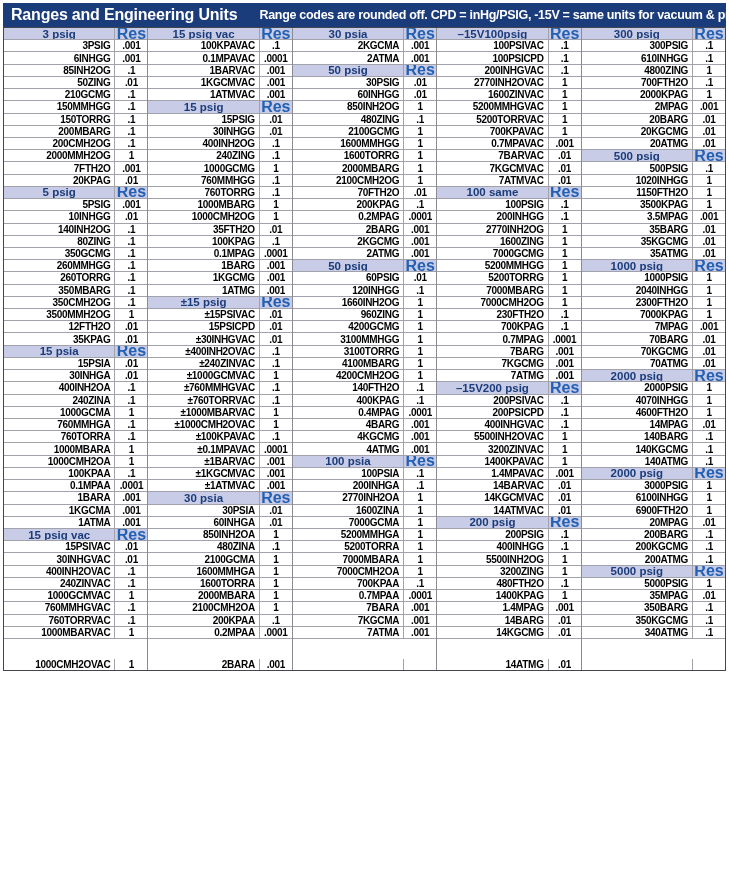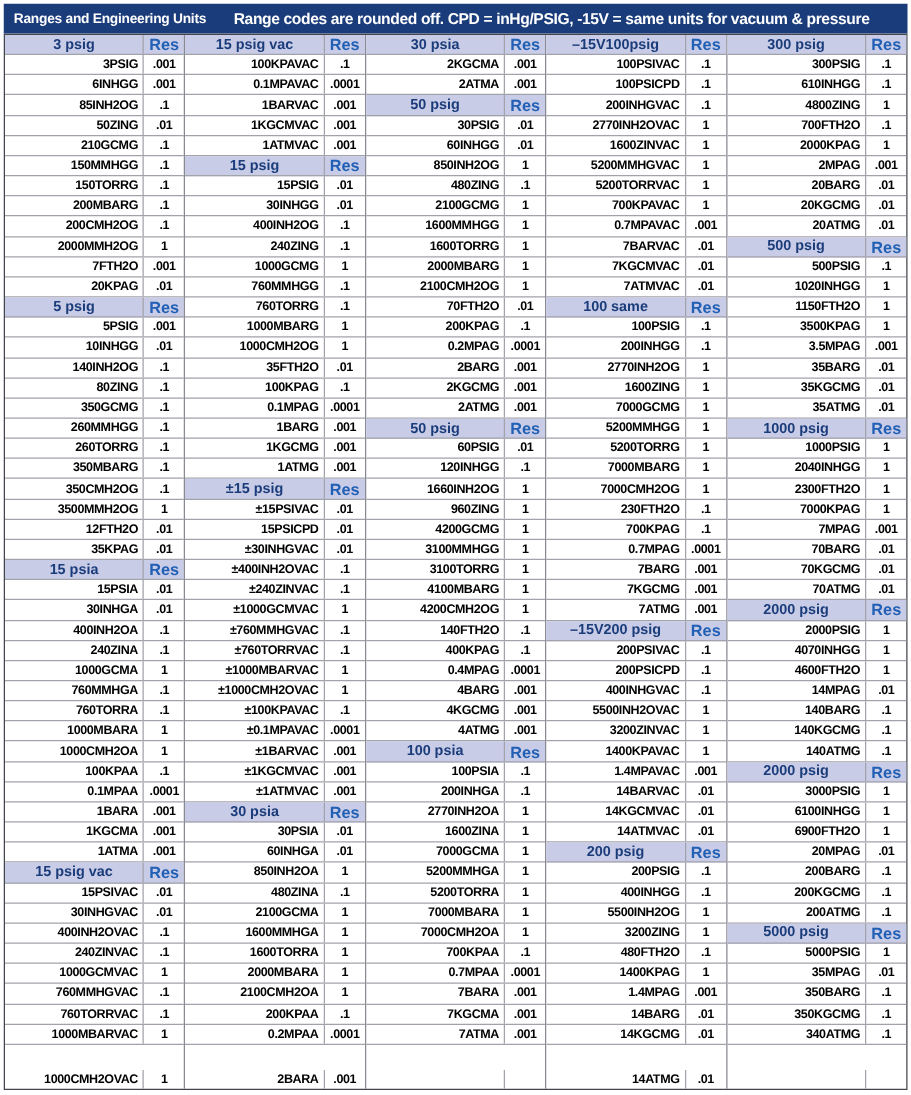--- a/index.html
+++ b/index.html
@@ -8,24 +8,24 @@
     padding:3px 3px 0 3px;background:#ffffff;
     font-family:"Liberation Sans","DejaVu Sans",sans-serif;
     position:relative;overflow:hidden;
   }
   .title-bar{
     height:24px;box-sizing:border-box;
     background:#1b3c7a;color:#ffffff;
     display:flex;align-items:center;
     padding:0 8px;white-space:nowrap;overflow:hidden;
   }
-  .title-main{font-weight:bold;font-size:11px;letter-spacing:-0.2px;}
+  .title-main{font-weight:bold;font-size:16px;letter-spacing:-0.2px;}
   .title-note{font-weight:bold;font-size:12.5px;margin-left:22px;letter-spacing:-0.3px;}
   .rtable{
-    height:845px;box-sizing:border-box;
+    height:644px;box-sizing:border-box;
     border:1px solid #44464f;
     display:flex;background:#ffffff;
   }
   .colgroup{
     flex:1 1 0;display:flex;flex-direction:column;min-width:0;
   }
   .colgroup + .colgroup{border-left:1px solid #8a8a92;}
   .row{
     flex:1 1 0;display:flex;min-height:0;box-sizing:border-box;
     border-bottom:1px solid #a2a2aa;
@@ -33,21 +33,21 @@
   .row:last-child{border-bottom:none;margin-top:20px;}
   .cell{
     display:flex;align-items:center;box-sizing:border-box;
     font-weight:bold;font-size:10px;color:#000000;
     letter-spacing:-0.3px;overflow:hidden;white-space:nowrap;
   }
   .name{flex:1 1 0;justify-content:flex-end;padding-right:4px;min-width:0;}
   .res{width:33px;justify-content:center;border-left:1px solid #a2a2aa;}
   .row.section{background:#c8cce7;}
   .row.section .name{justify-content:center;color:#1b3c7a;font-size:11.5px;padding-right:0;letter-spacing:0;}
-  .row.section .res{color:#2160b4;font-size:13px;letter-spacing:0;}
+  .row.section .res{color:#2160b4;font-size:16px;letter-spacing:0;}
 </style>
 </head>
 <body>
 
 <div class="page">
   <div class="title-bar">
     <span class="title-main">Ranges and Engineering Units</span>
     <span class="title-note">Range codes are rounded off.  CPD = inHg/PSIG, -15V = same units for vacuum &amp; pressure</span>
   </div>
   <div class="rtable" id="rtable">

